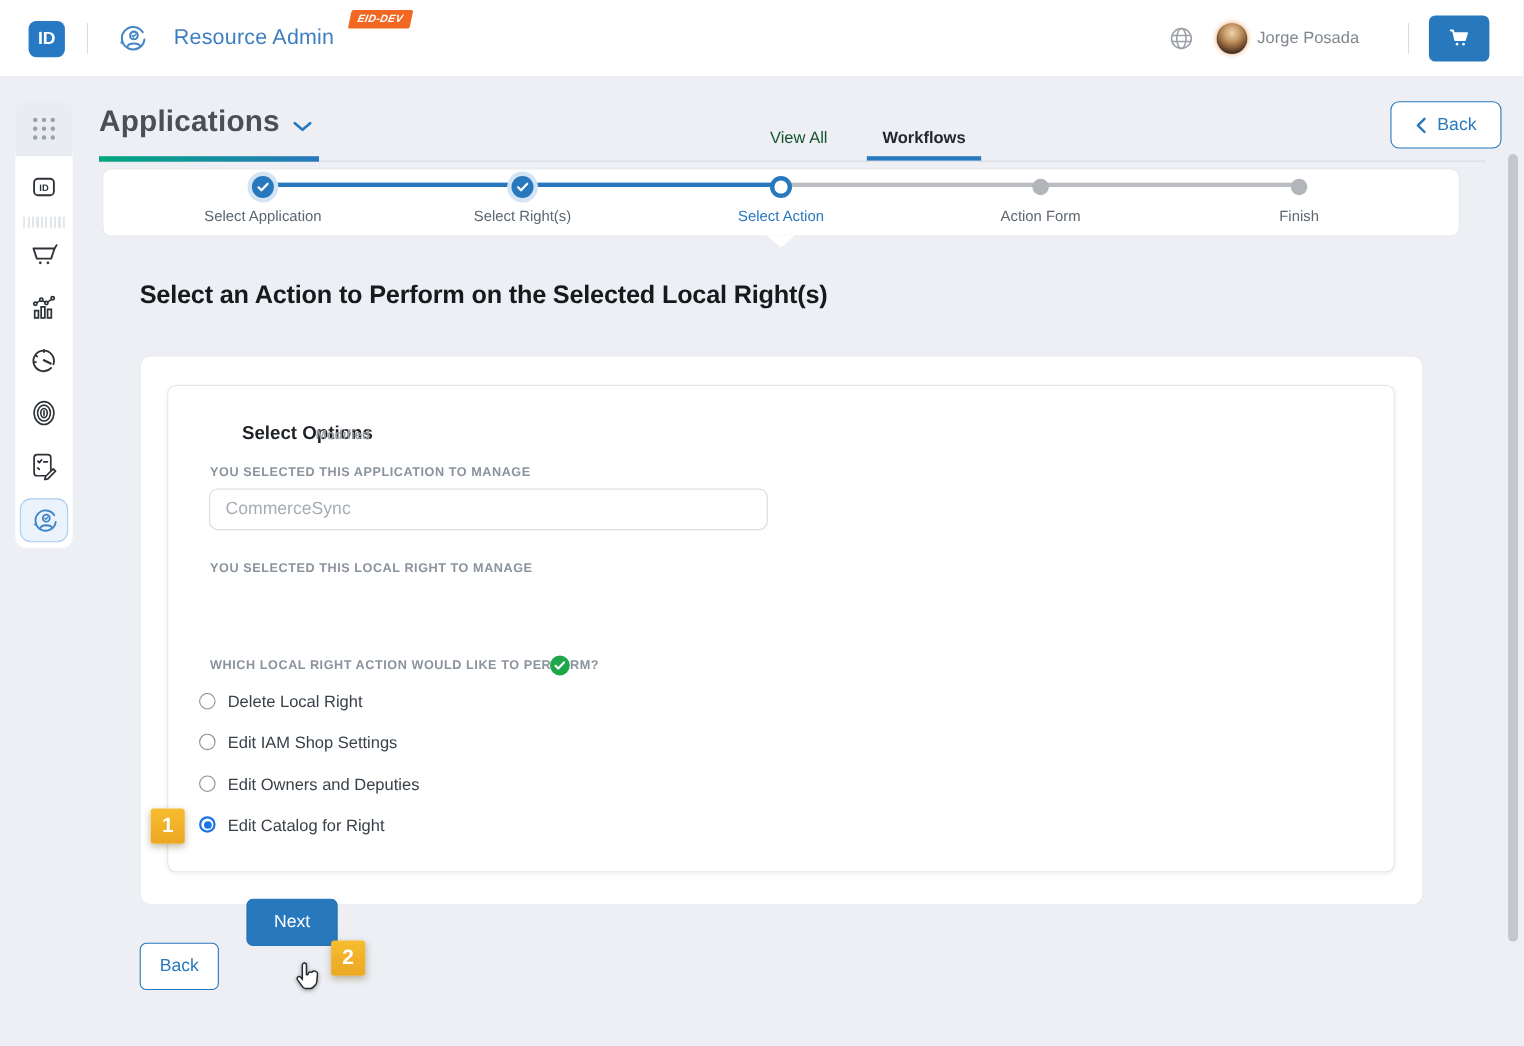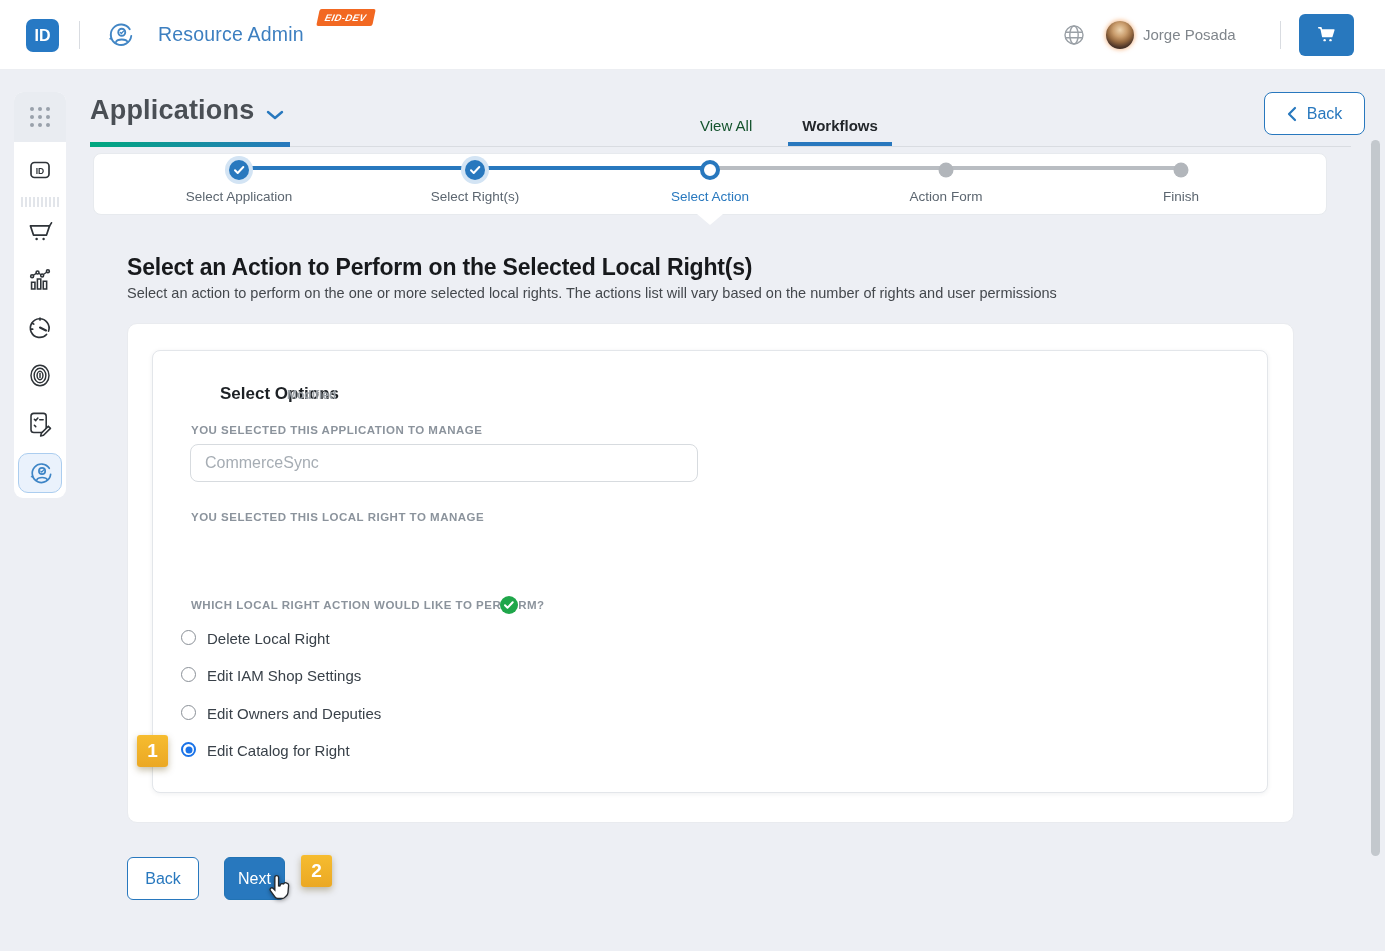--- a/index.html
+++ b/index.html
@@ -68,21 +68,21 @@
   .field-input { position:absolute; left:190px; width:508px; height:38px; border:1px solid #d7dbdf; border-radius:8px; background:#fff; padding:0 14px; font-size:16px; color:#a6adb4; font-family:inherit; }
   .q-check { position:absolute; left:500px; top:596px; width:18px; height:18px; background:#1fa64a; border-radius:50%; display:flex; align-items:center; justify-content:center; }
   .opt-row { position:absolute; left:181px; display:flex; gap:11px; cursor:pointer; }
   .radio { width:15px; height:15px; border:1.6px solid #8a9097; border-radius:50%; background:#fff; position:relative; flex:0 0 auto; }
   .radio.checked { border-color:#1a73e8; border-width:2px; }
   .radio.checked::after { content:""; position:absolute; left:50%; top:50%; transform:translate(-50%,-50%); width:7px; height:7px; border-radius:50%; background:#1a73e8; }
   .opt-label { font-size:15px; color:#394149; }
 
   
   .btn-back { position:absolute; left:127px; top:857px; width:72px; height:43px; background:#fff; border:1px solid #2878be; border-radius:6px; color:#2878be; font-size:16px; cursor:pointer; font-family:inherit; }
-  .btn-next { position:absolute; left:224px; top:857px; width:61px; height:43px; background:#2878be; border:1px solid #2273b4; border-radius:6px; color:#ffffff; font-size:16px; cursor:pointer; font-family:inherit; }
+  .btn-next { position:absolute; left:224px; top:817px; width:83px; height:43px; background:#2878be; border:1px solid #2273b4; border-radius:6px; color:#ffffff; font-size:16px; cursor:pointer; font-family:inherit; }
 
   
   .anno { position:absolute; width:31px; height:32px; background:linear-gradient(#f6bc2f,#eba824); border-radius:3px; color:#fff; font-size:19px; font-weight:700; display:flex; align-items:center; justify-content:center; box-shadow:0 3px 7px rgba(90,70,0,.35); }
   .anno-1 { left:137px; top:735px; }
   .anno-2 { left:301px; top:855px; }
   .cursor { position:absolute; left:267px; top:874px; filter:drop-shadow(0 1px 2px rgba(0,0,0,.4)); pointer-events:none; }
   .scrollbar { position:absolute; left:1371px; top:140px; width:9px; height:716px; background:#c3c8cd; border-radius:5px; cursor:pointer; }
   svg { display:block; }
 </style>
 </head>
@@ -248,21 +248,20 @@
   <div class="step-node node-future" style="left:1181px;top:170px"></div>
 
   <div class="step-label" style="left:239px">Select Application</div>
   <div class="step-label" style="left:475px">Select Right(s)</div>
   <div class="step-label current" style="left:710px">Select Action</div>
   <div class="step-label" style="left:946px">Action Form</div>
   <div class="step-label" style="left:1181px">Finish</div>
   <div class="notch"></div>
 
   <div class="h1">Select an Action to Perform on the Selected Local Right(s)</div>
-  <div class="h1sub">Select an action to perform on the one or more selected local rights. The actions list will vary based on the number of rights and user permissions</div>
 
   <div class="outer-card"></div>
   <div class="inner-card"></div>
 
   <div class="card-title">Select Options</div>
   <div class="card-status">Modified</div>
 
   <div class="field-label" style="top:424px">YOU SELECTED THIS APPLICATION TO MANAGE</div>
   <input class="field-input" style="top: 444px;" readonly="" value="CommerceSync">
 

